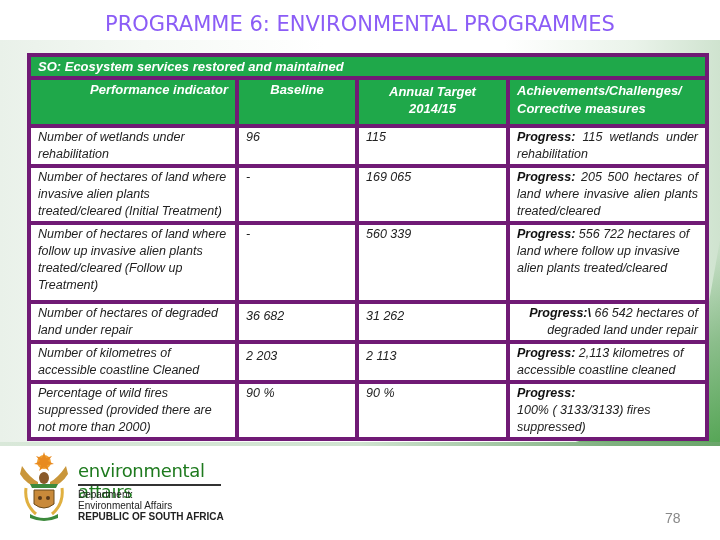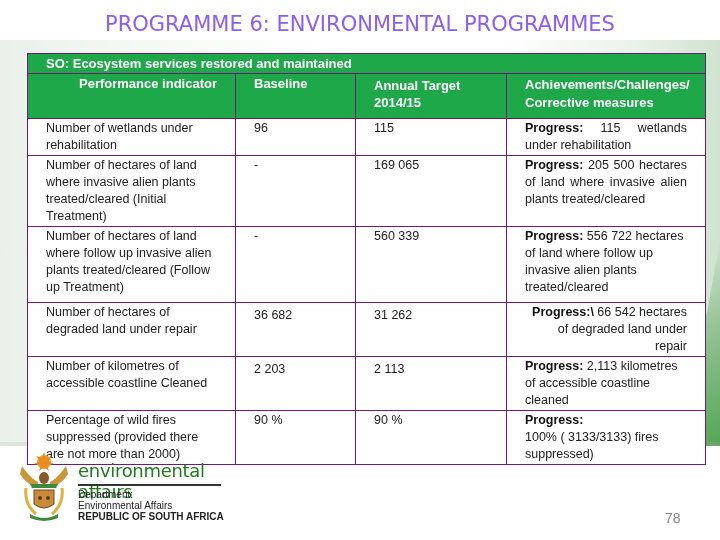--- a/index.html
+++ b/index.html
@@ -27,29 +27,29 @@
       font-family: "DejaVu Sans", sans-serif; font-size: 21px; color: #8b5cf6;
       letter-spacing: 0px;
     }
     table.kpi {
       position: absolute; left: 27px; top: 53px; width: 678px;
       border-collapse: collapse; table-layout: fixed;
       font-size: 12.5px; color: #222;
       background: #ffffff;
     }
     table.kpi td, table.kpi th {
-      border: 1px solid #701a75; vertical-align: top; padding: 1px 18px; line-height: 17px;
+      border: 4px solid #701a75; vertical-align: top; padding: 1px 7px; line-height: 17px; font-style: italic;
     }
     .so-row td {
       background: #16a34a; background: #1fa84a; color: #fff; font-weight: bold;
       font-size: 13px; padding: 0 5px; line-height: 16px; border-bottom: 1px solid #fff;
     }
     .hdr-row th {
       background: #1fa84a; color: #fff; font-weight: bold; font-size: 13px;
-      height: 40px; text-align: left; line-height: 20px;
+      height: 40px; text-align: center; line-height: 20px;
       border-left: 1px solid #fff; border-right: 1px solid #fff;
     }
     .hdr-row th.left { text-align: right; }
     .hdr-row th.ach { text-align: left; line-height: 18px; padding-top: 2px; }
     .ach-cell { text-align: justify; line-height: 19px; }
     .ach-cell b { font-weight: bold; color: #111; }
     .logo {
       position: absolute; left: 16px; top: 448px; width: 230px; height: 80px;
     }
     .brand {

